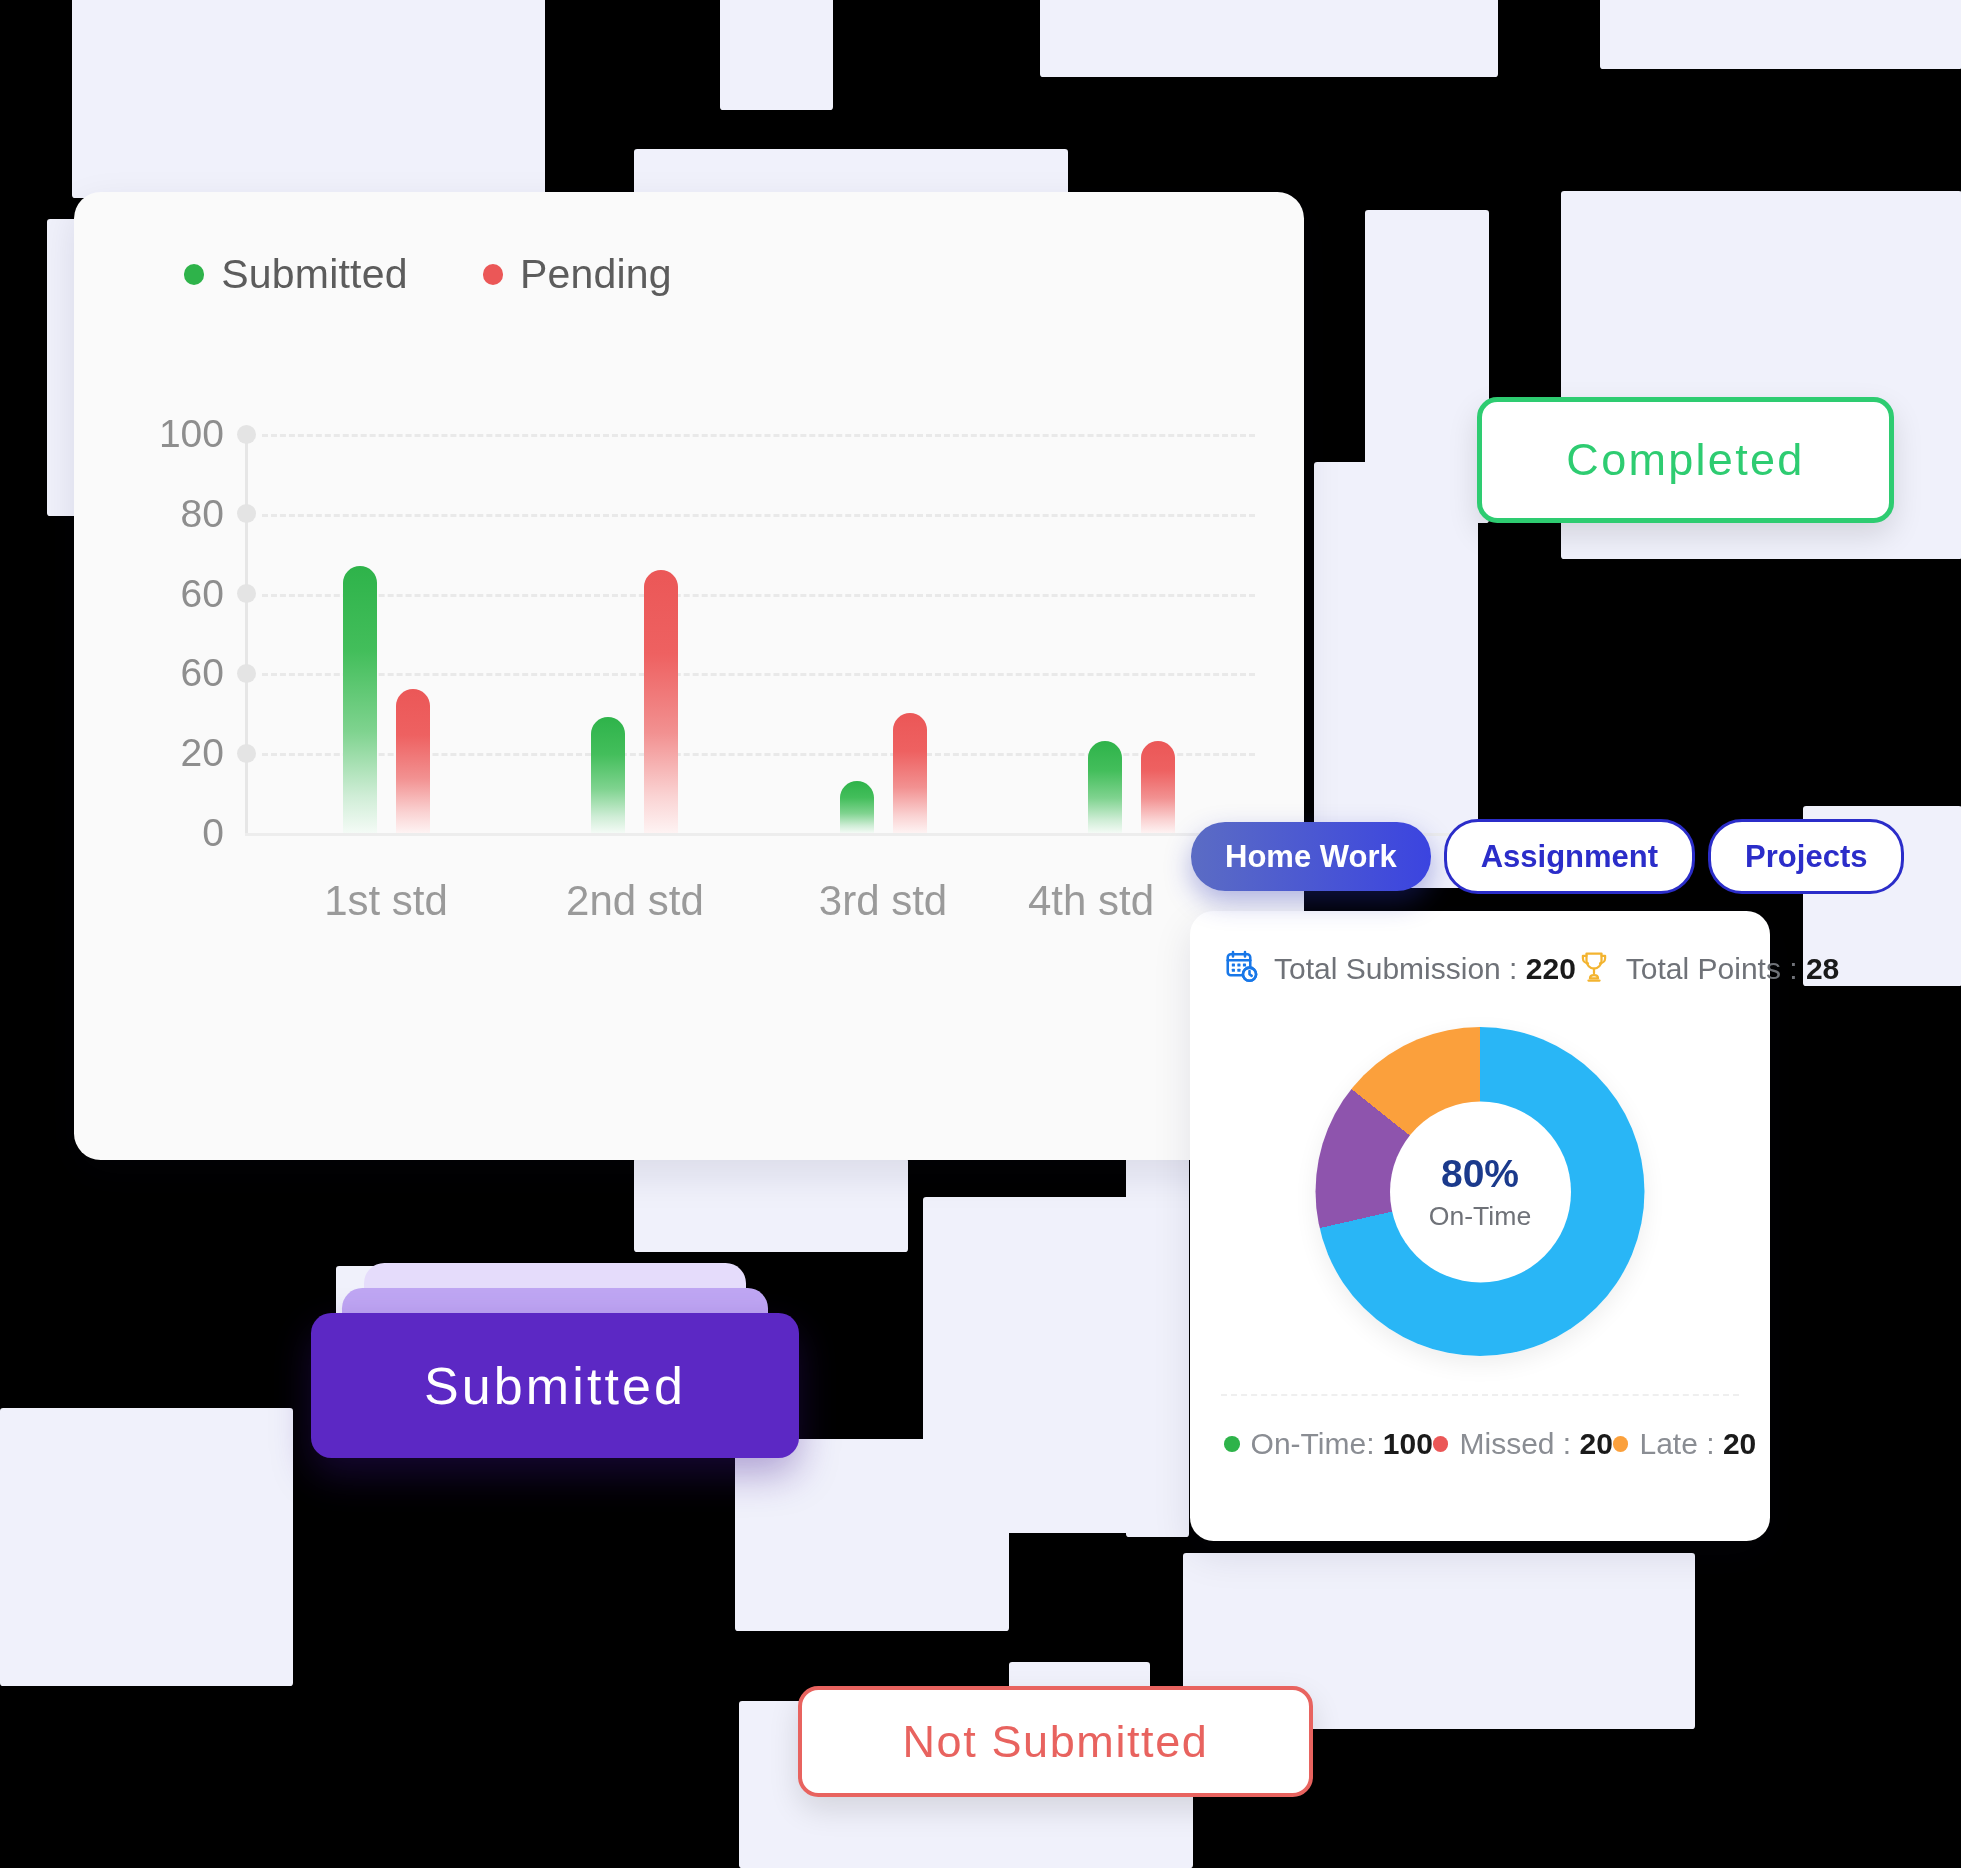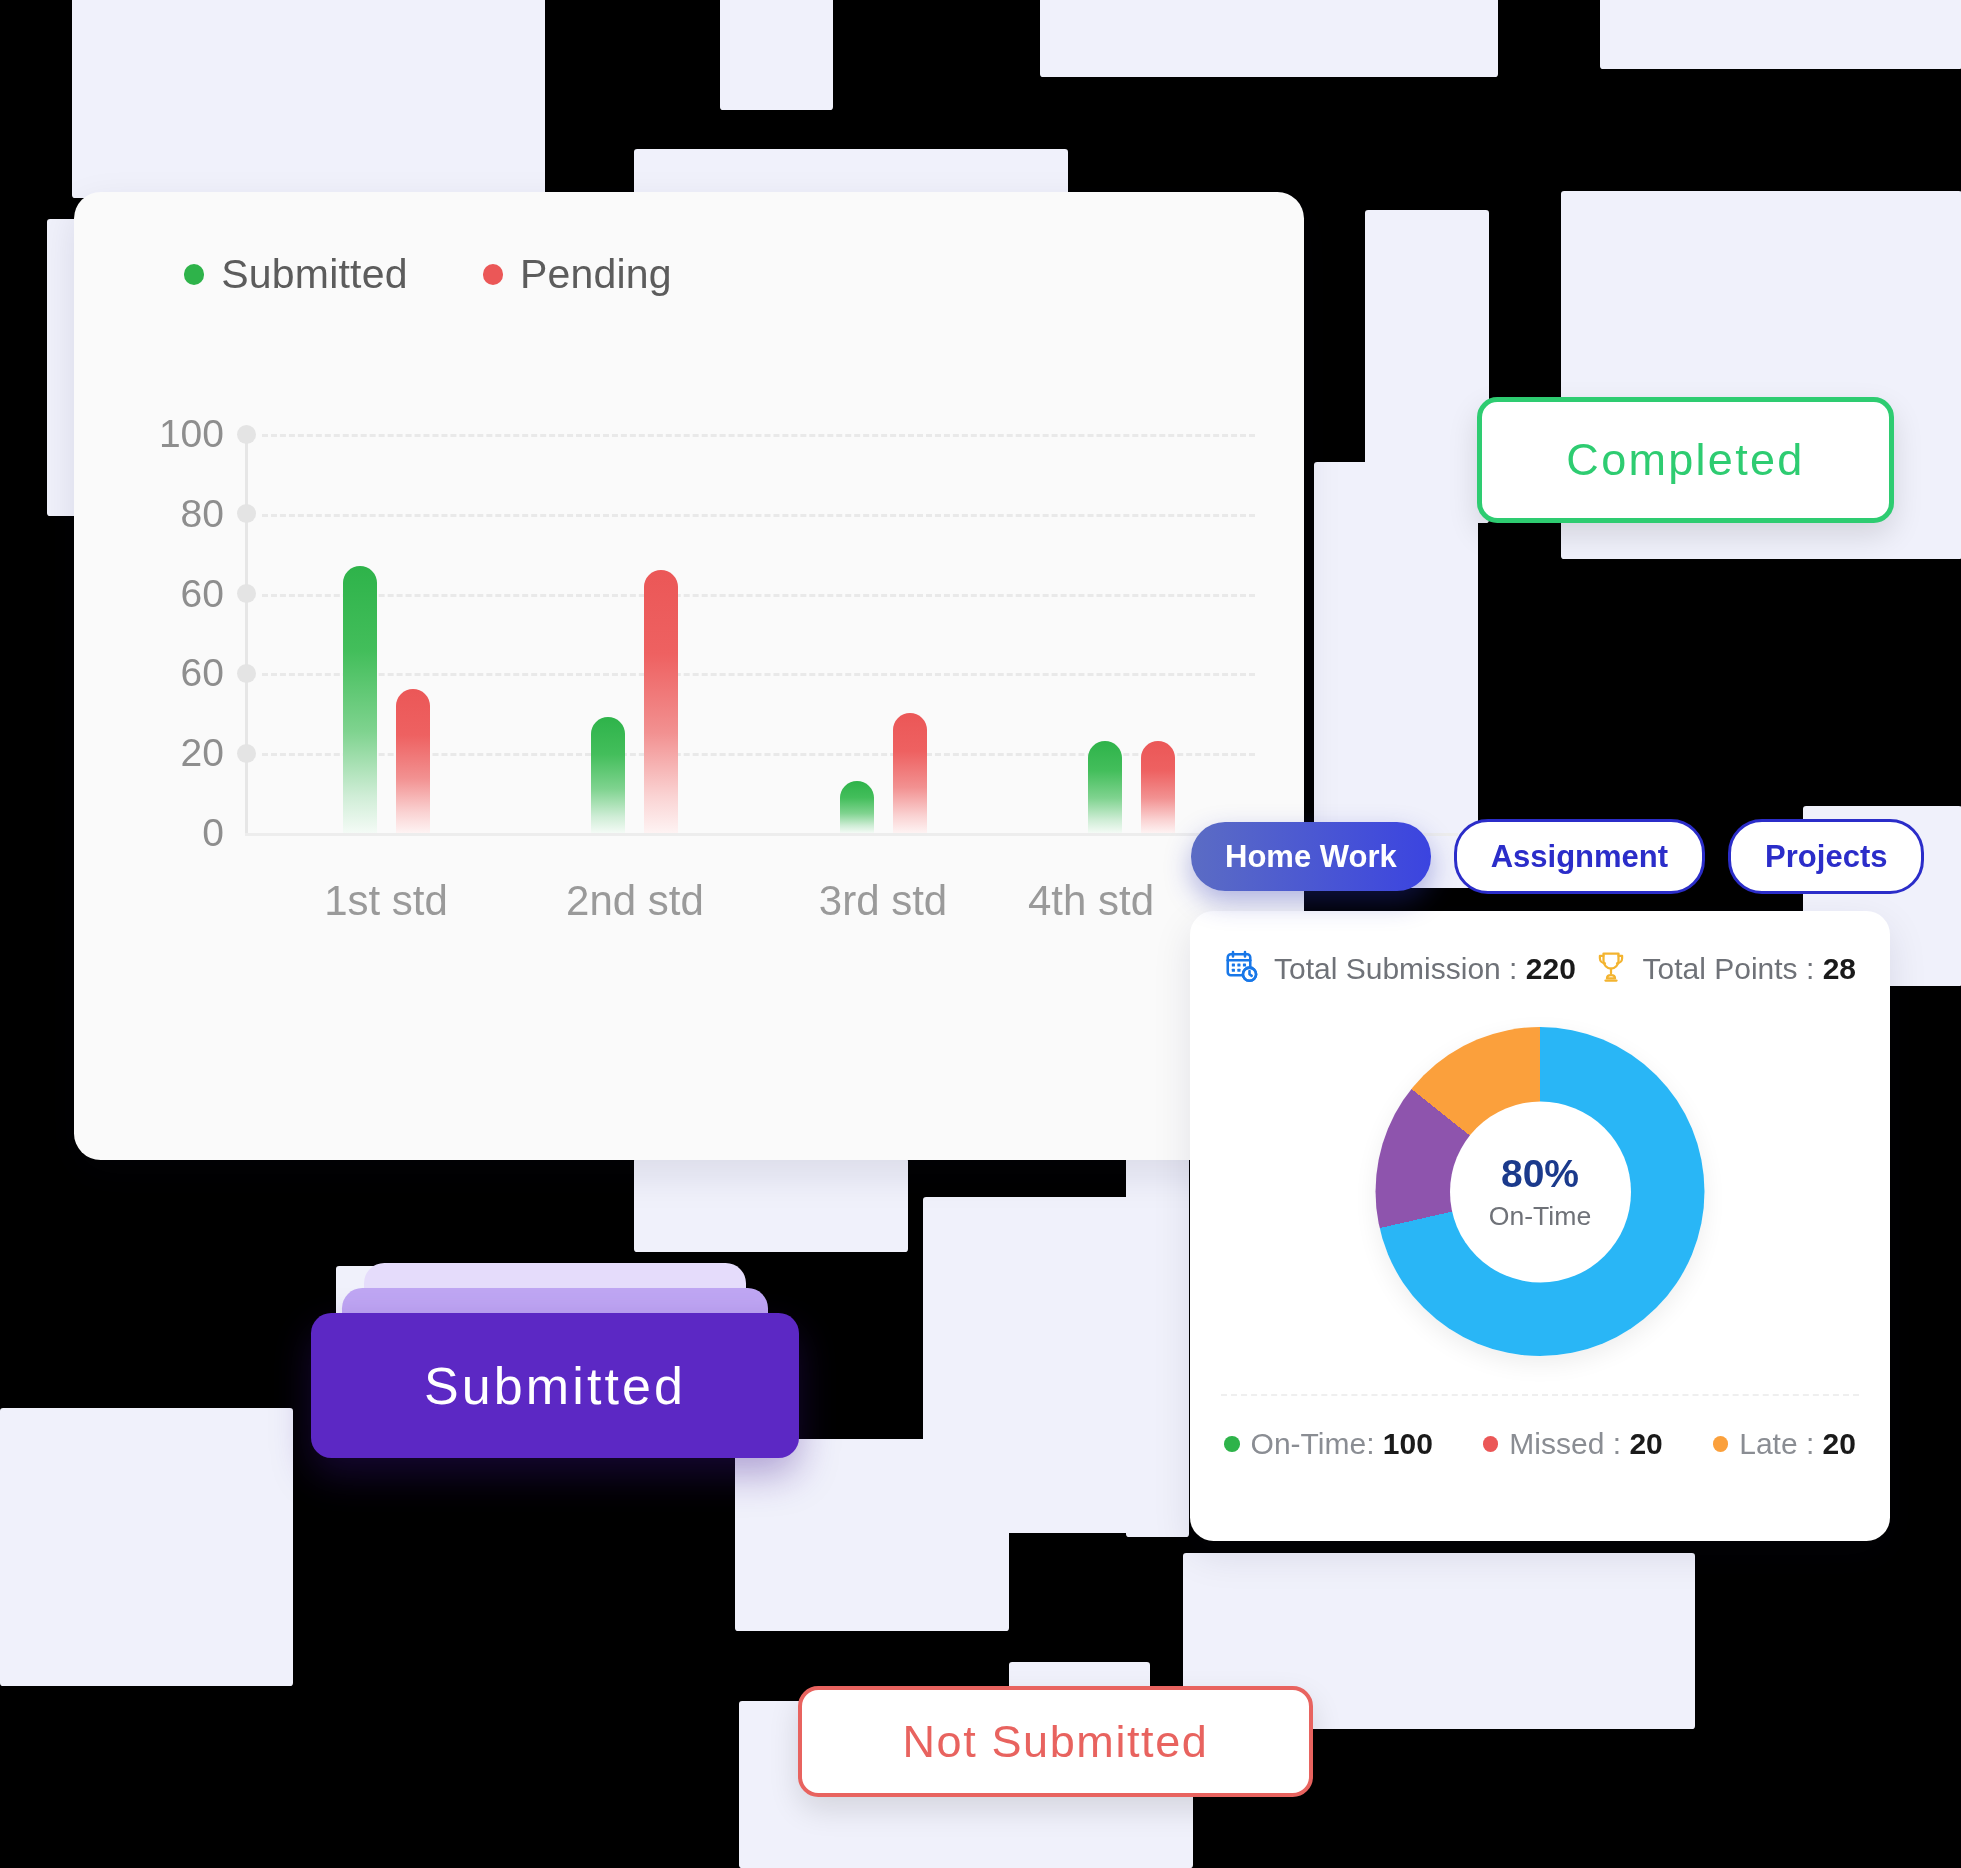--- a/index.html
+++ b/index.html
@@ -207,21 +207,21 @@
     letter-spacing: 3.1px;
   }
 
   
   #tabs {
     position: absolute;
     left: 1191px;
     top: 819px;
     display: flex;
     align-items: center;
-    gap: 23px;
+    gap: 13px;
     z-index: 5;
   }
   .tab {
     height: 69px;
     padding: 0 34px;
     border-radius: 34px;
     display: flex;
     align-items: center;
     justify-content: center;
     font-size: 31px;
@@ -237,21 +237,21 @@
     background: #FFFFFF;
     border: 3.1px solid #2B2DC9;
     color: #2B2DC9;
     font-weight: bold;
   }
 
   
   #donut-card {
     left: 1190px;
     top: 911px;
-    width: 700px;
+    width: 580px;
     height: 630px;
     background: #FFFFFF;
     border-radius: 23.5px;
   }
   #donut-header {
     position: absolute;
     left: 34px;
     right: 34px;
     top: 38px;
     display: flex;

